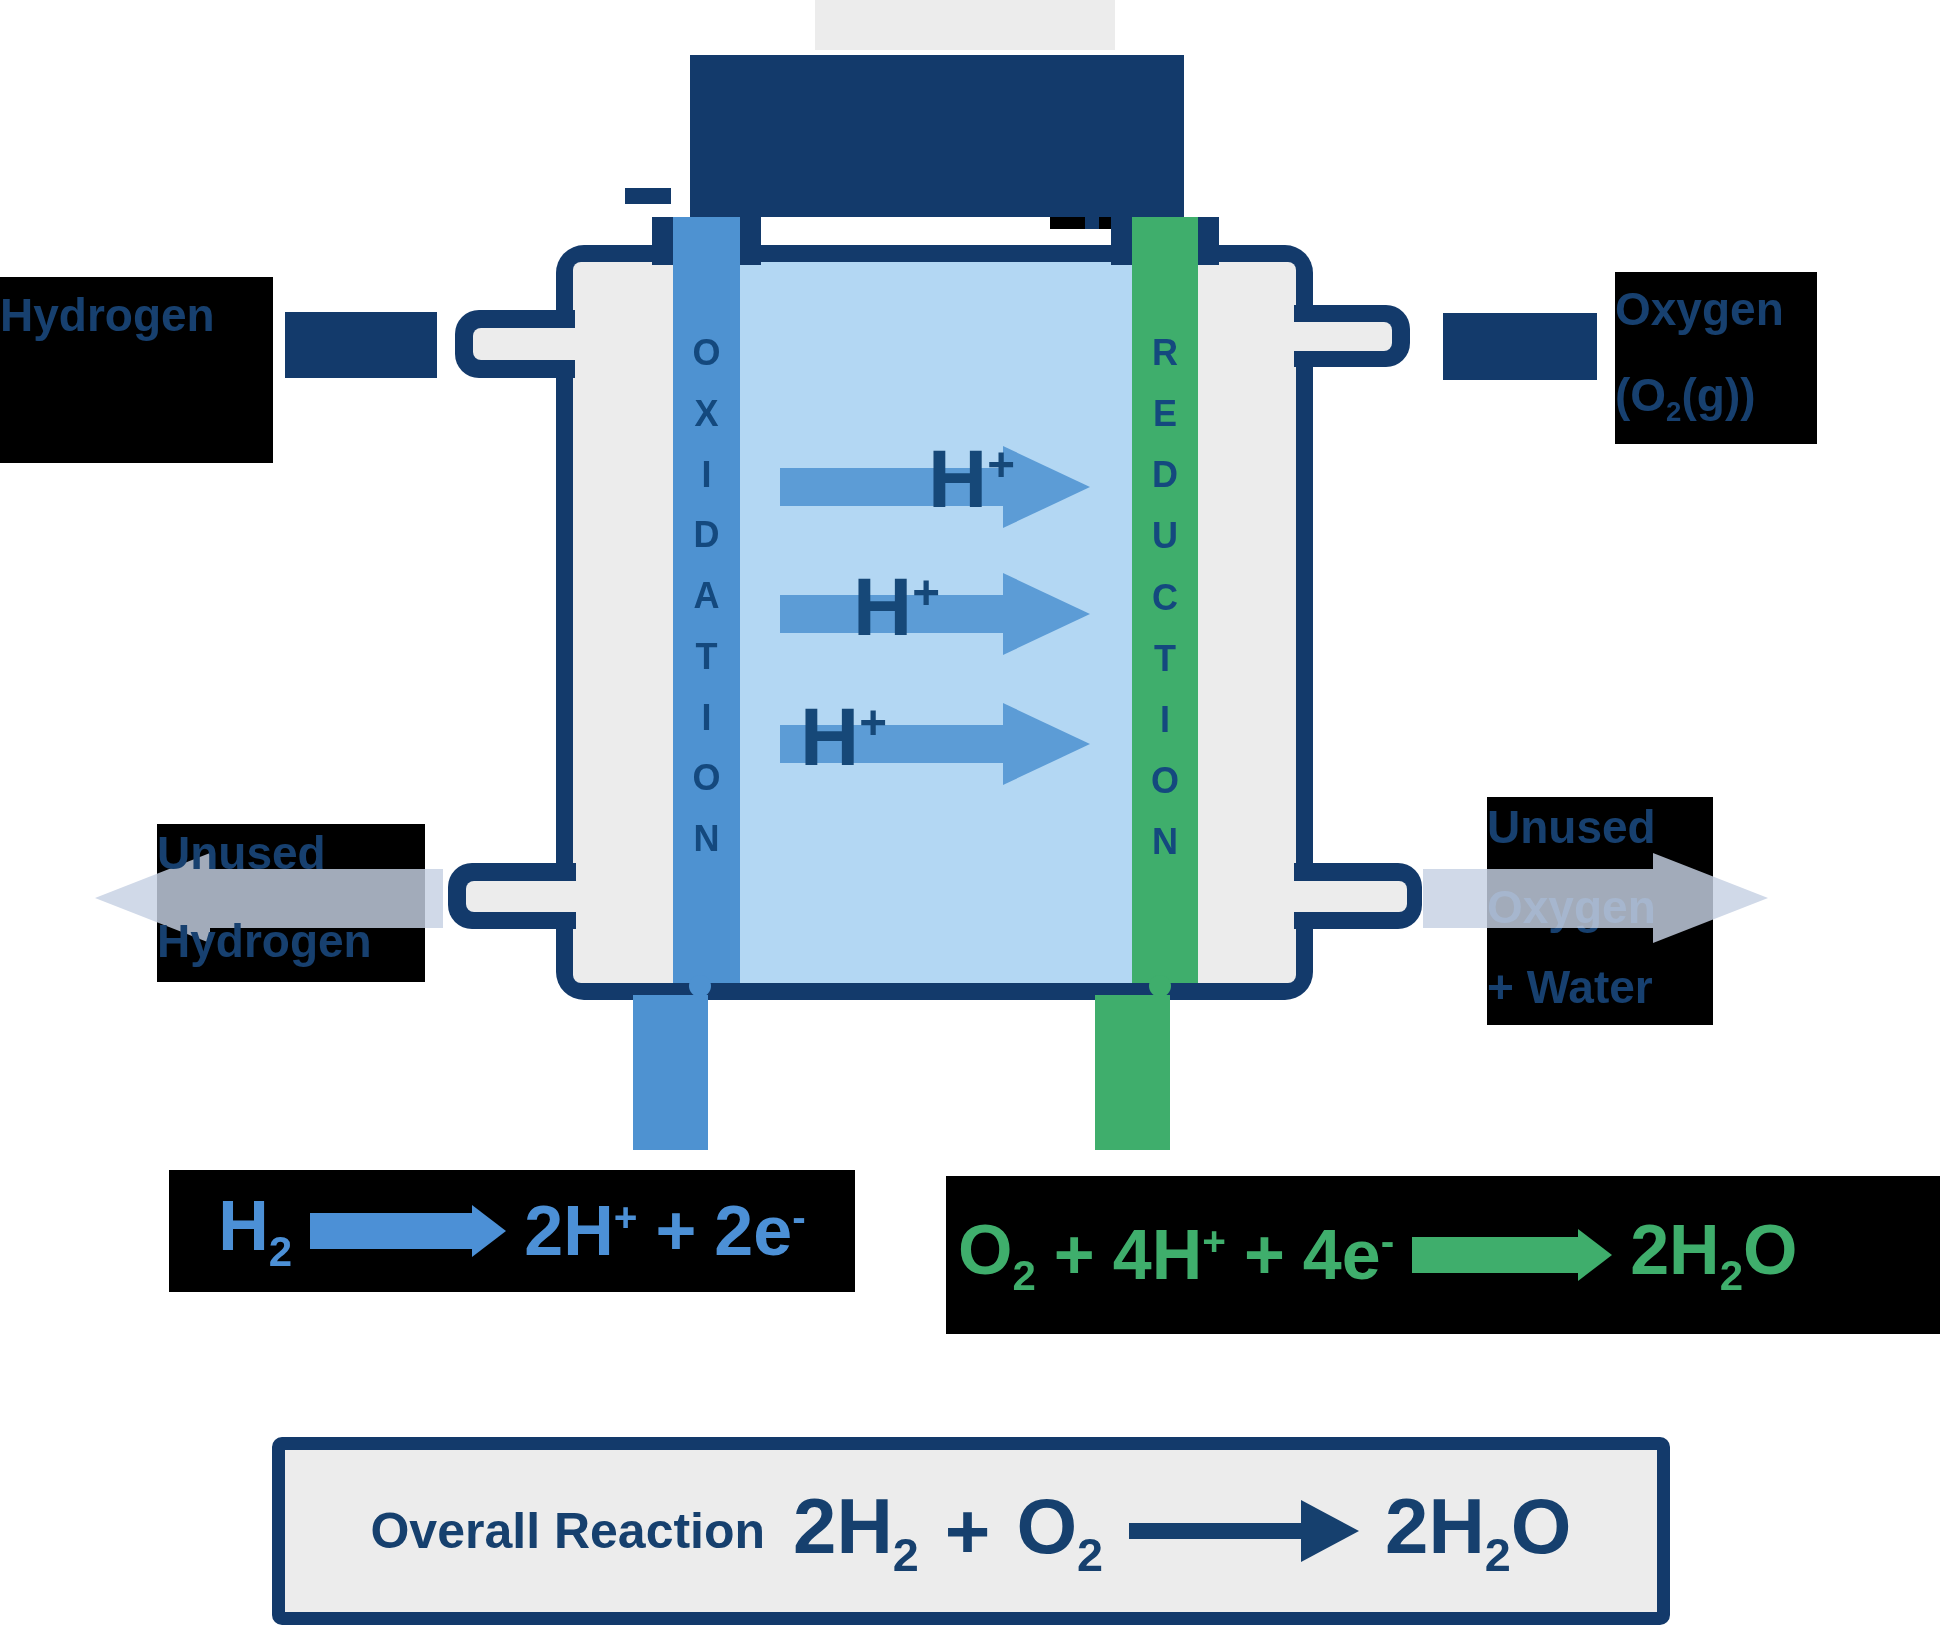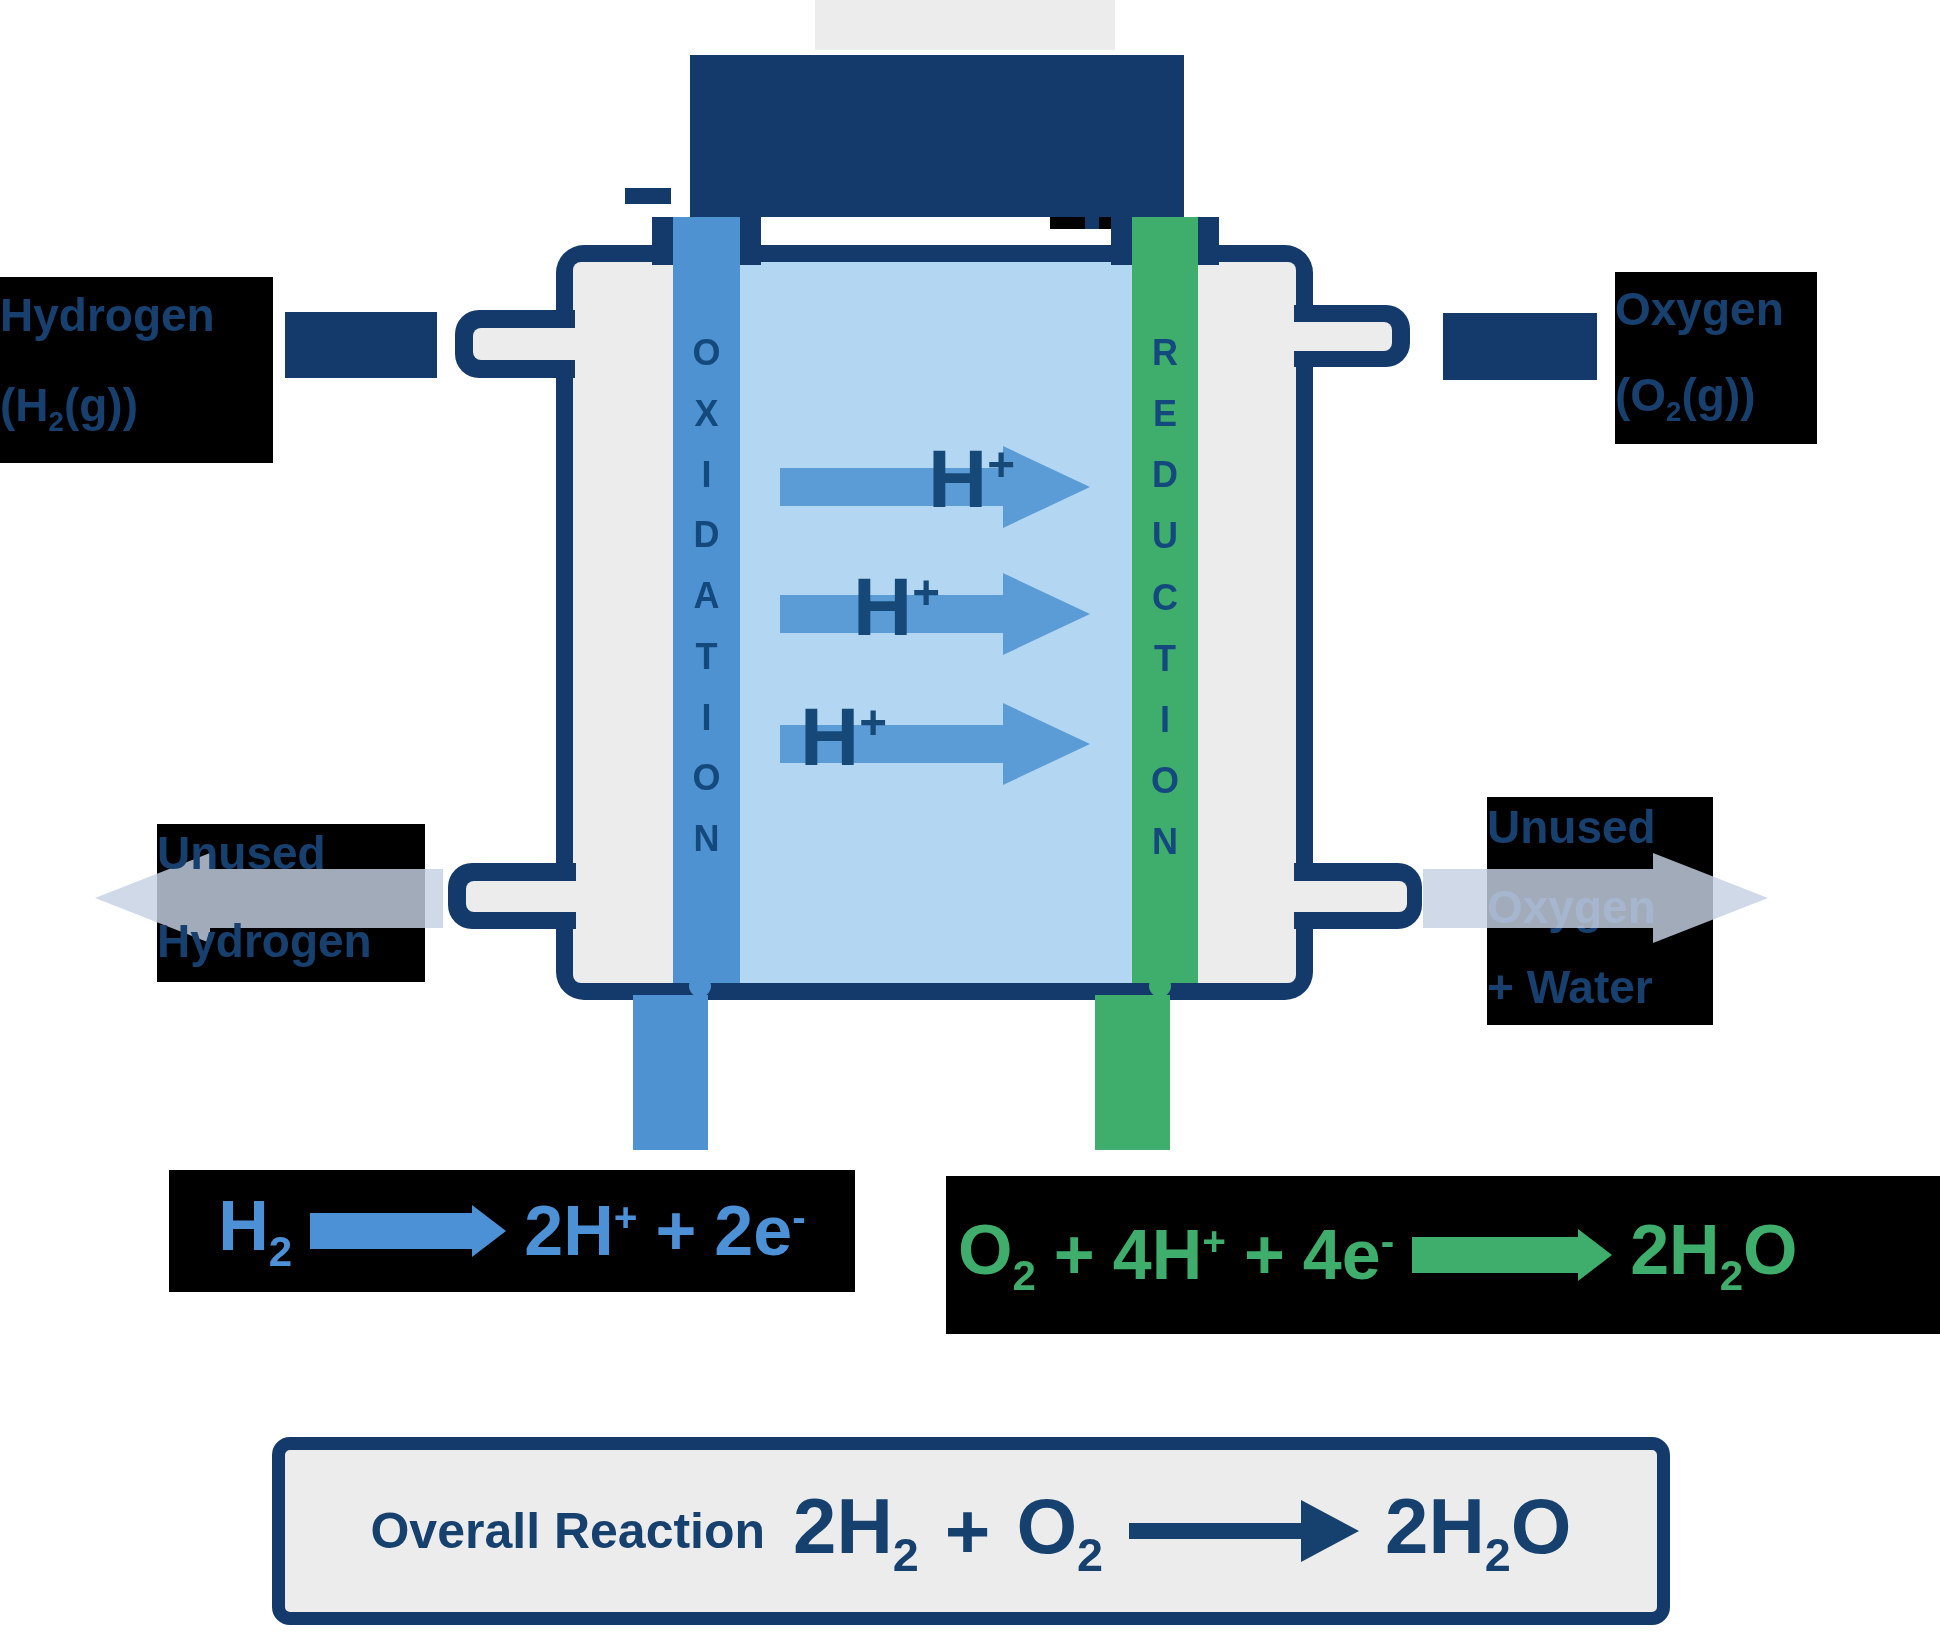--- a/index.html
+++ b/index.html
@@ -25,21 +25,21 @@
     position:absolute;color:#164878;font-weight:bold;font-size:82px;line-height:1;white-space:nowrap;
   }
   .hplus .sup{font-size:0.58em;vertical-align:0.55em;}
   .eq{
     position:absolute;display:flex;align-items:center;white-space:nowrap;
     font-weight:bold;overflow:hidden;
   }
   .eq-left{color:#4C90D6;font-size:70px;gap:18px;justify-content:center;}
   .eq-right{color:#3FAE6C;font-size:70px;gap:18px;justify-content:flex-start;padding-left:12px;}
   .overall-box{
-    position:absolute;background:#ECECEC;border:13px solid #133A6B;border-radius:18px;
+    position:absolute;background:#ECECEC;border:13px solid #133A6B;border-radius:10px;
     box-sizing:border-box;display:flex;align-items:center;justify-content:center;gap:28px;
     color:#16406E;white-space:nowrap;
   }
   .overall-label{font-size:50px;font-weight:700;}
   .overall-formula{font-size:78px;font-weight:bold;display:flex;align-items:center;gap:26px;}
 </style>
 </head>
 <body>
 
 <div class="stage">
@@ -123,23 +123,20 @@
   <div class="abs navy" style="left:285px;top:312px;width:152px;height:66px;"></div>
   <div class="abs navy" style="left:1443px;top:313px;width:154px;height:67px;"></div>
 
   <div class="abs" style="left:633px;top:995px;width:75px;height:155px;background:#4E92D1;"></div>
   <div class="abs" style="left:1095px;top:995px;width:75px;height:155px;background:#3FAE6C;"></div>
   <div class="abs" style="left:689px;top:975px;width:22px;height:22px;border-radius:50%;background:#4E92D1;"></div>
   <div class="abs" style="left:1149px;top:975px;width:22px;height:22px;border-radius:50%;background:#3FAE6C;"></div>
 
   <div class="abs blackbox" style="left:0;top:277px;width:273px;height:186px;"></div>
   <div class="label-line" style="left:0;top:290px;width:273px;">Hydrogen</div>
-  <div class="label-line" style="left:0;top:380px;width:273px;">
-    <span>(H</span><span class="sub">2</span><span>(g))</span>
-  </div>
 
   <div class="abs blackbox" style="left:1615px;top:272px;width:202px;height:172px;"></div>
   <div class="label-line" style="left:1615px;top:284px;width:202px;">Oxygen</div>
   <div class="label-line" style="left:1615px;top:370px;width:202px;">
     <span>(O</span><span class="sub">2</span><span>(g))</span>
   </div>
 
   <div class="abs blackbox" style="left:157px;top:824px;width:268px;height:158px;"></div>
   <svg class="abs" style="left:95px;top:850px;" width="350" height="96" viewBox="0 0 350 96">
     <polygon fill="rgba(198,209,227,0.82)" points="0,48 115,3 115,19 348,19 348,78 115,78 115,93"></polygon>

